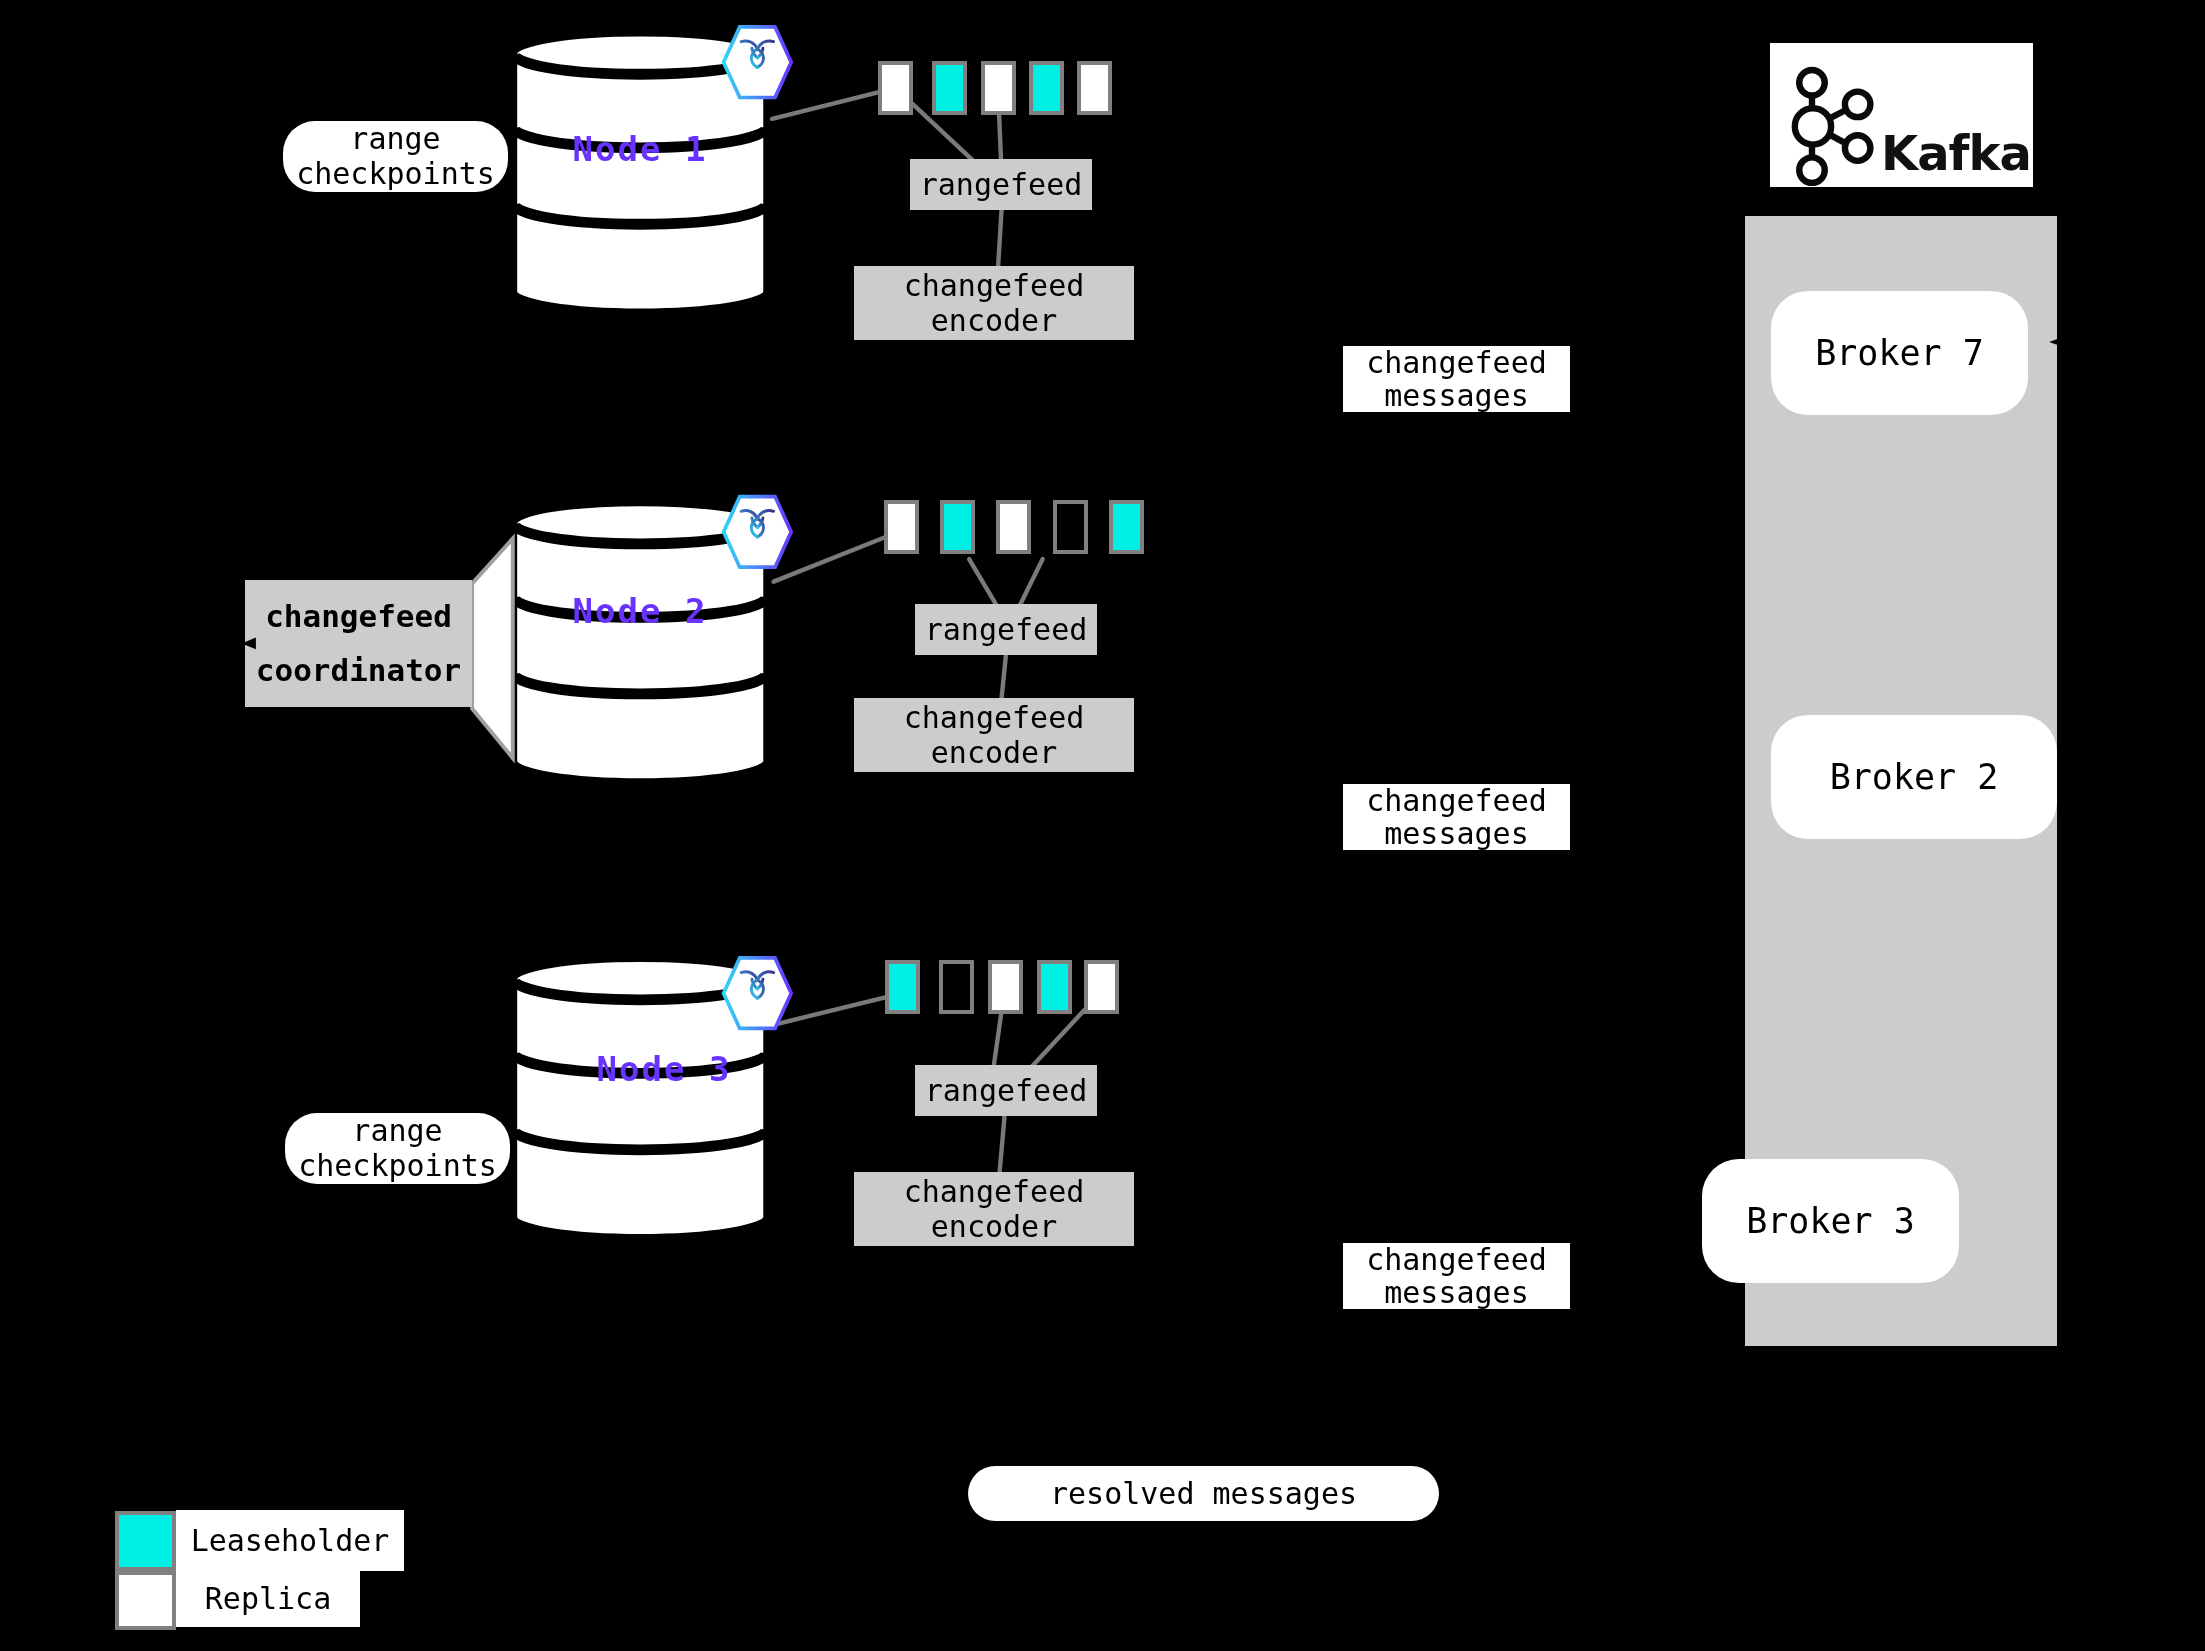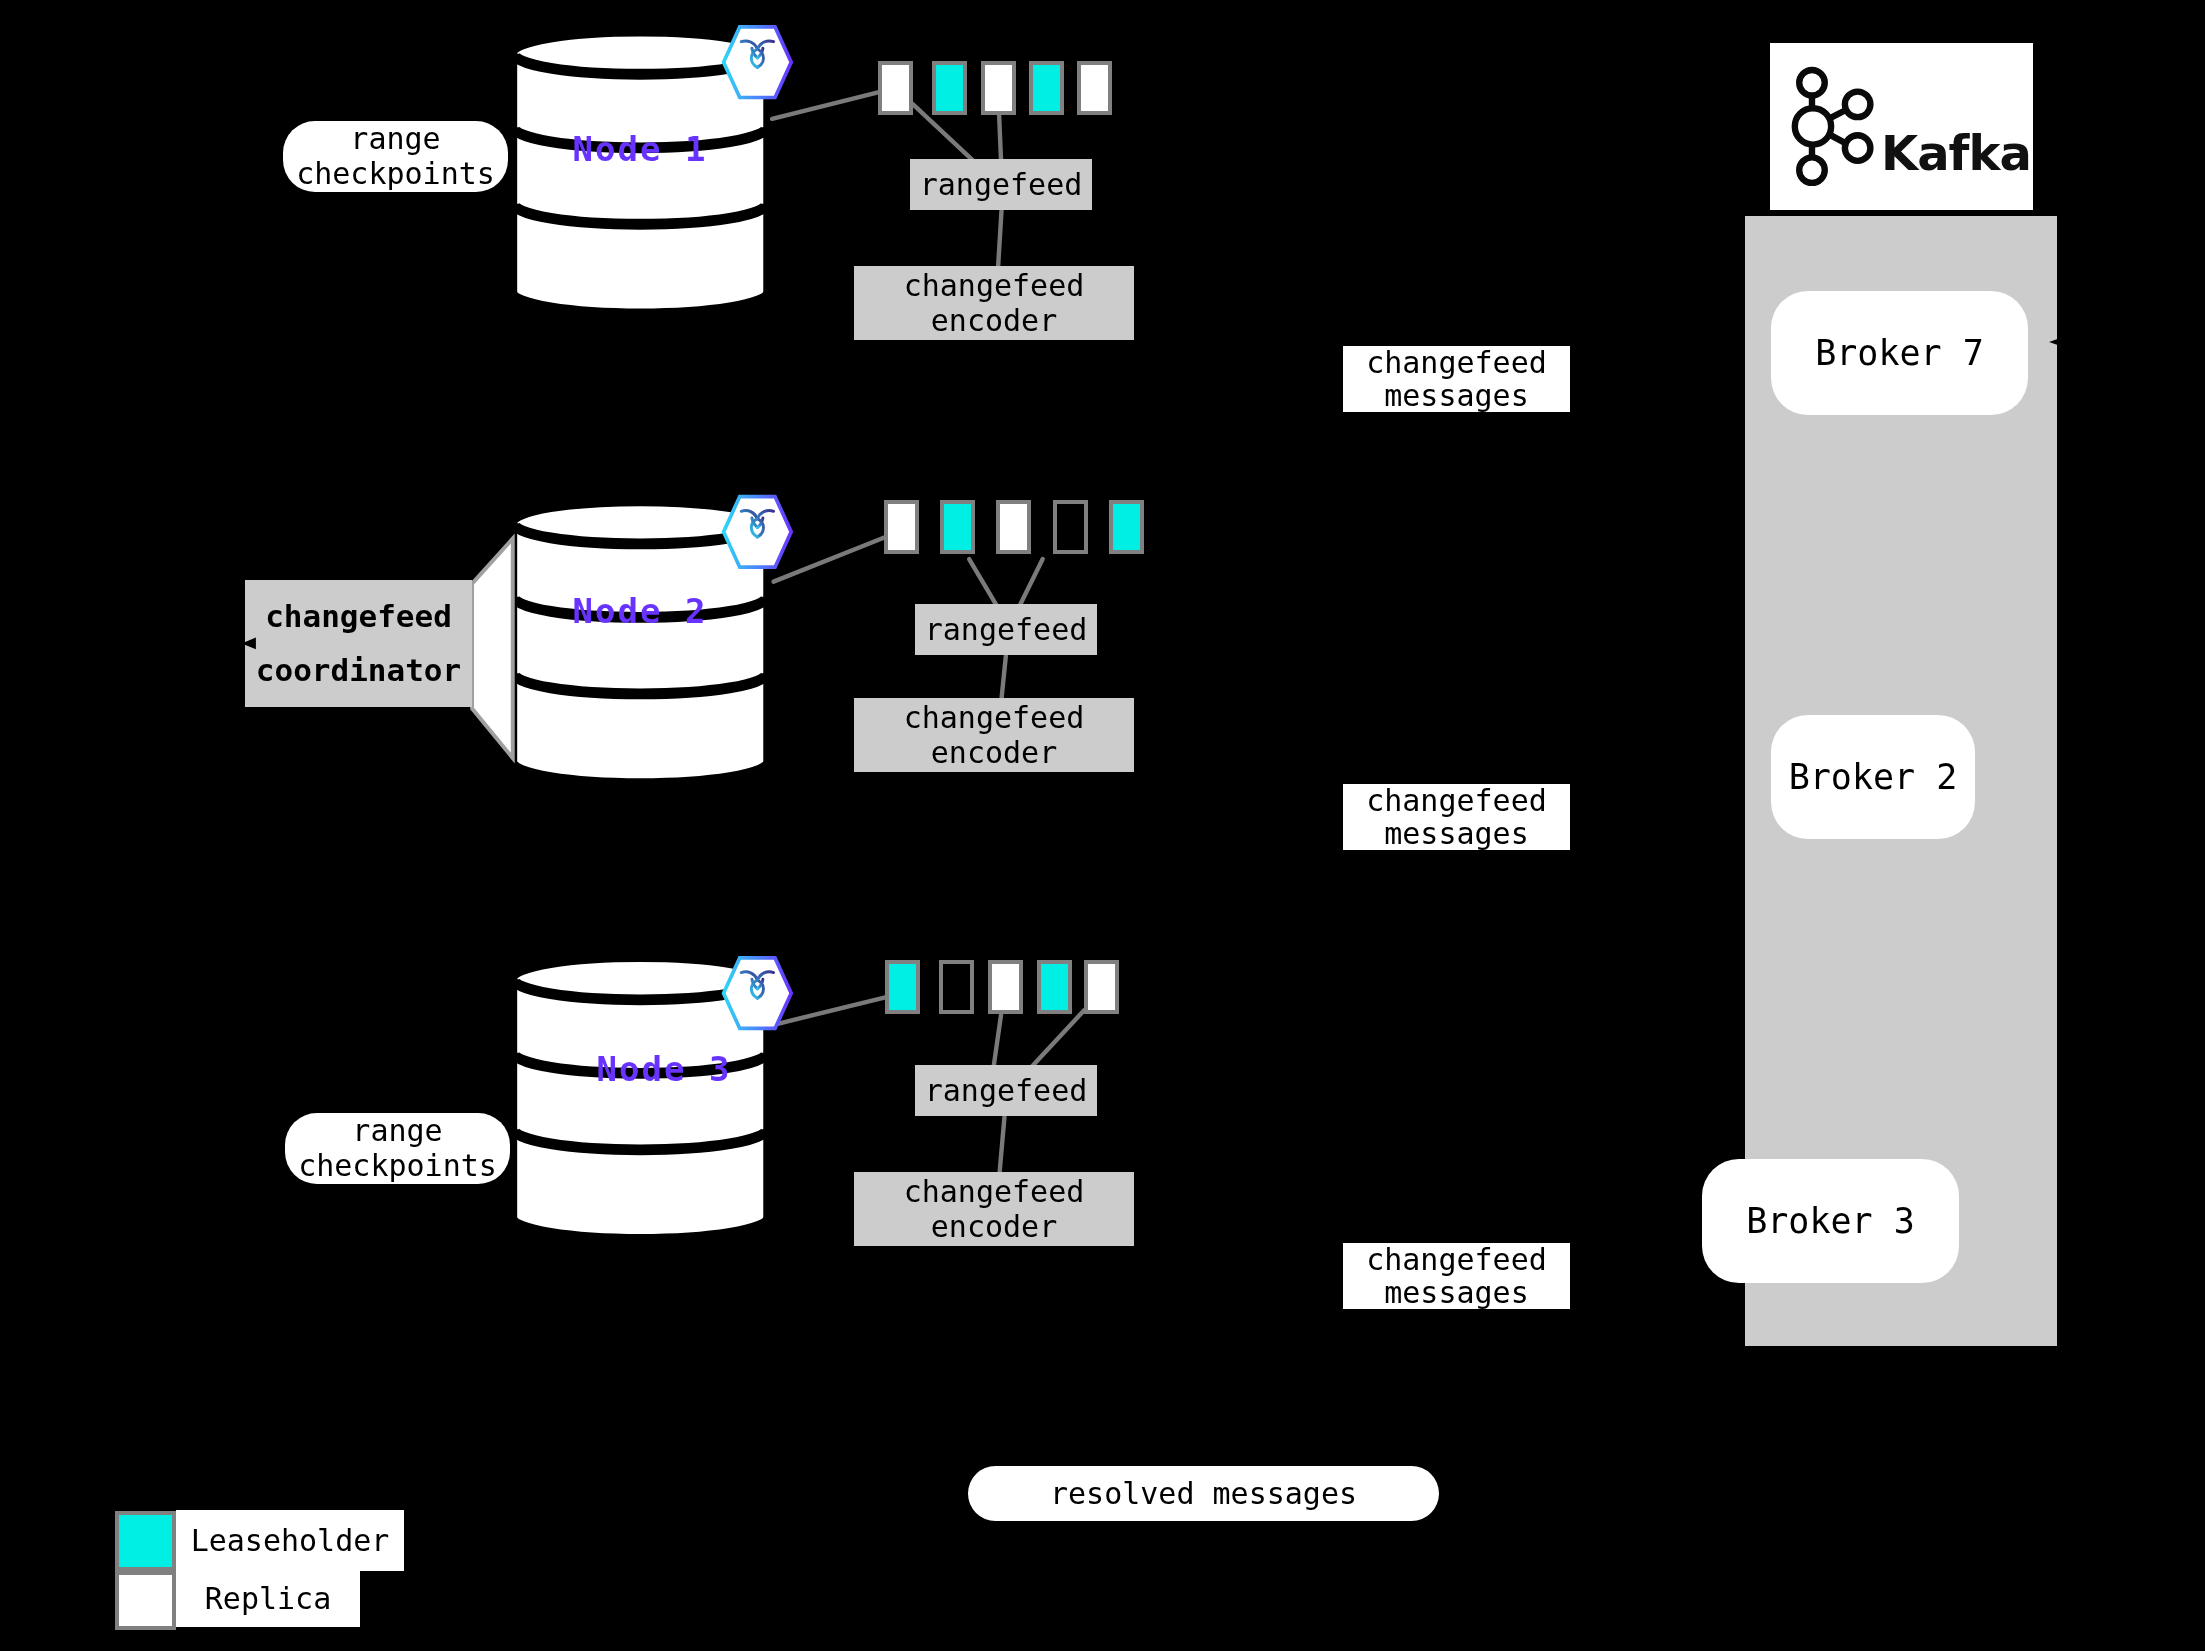--- a/index.html
+++ b/index.html
@@ -137,39 +137,39 @@
   <div>changefeed</div>
   <div>messages</div>
 </div>
 <div class="abs whitebox mono62" style="left:1343px;top:1243px;width:227px;height:66px;">
   <div>changefeed</div>
   <div>messages</div>
 </div>
 
 <div class="abs" style="left:1745px;top:216px;width:312px;height:1130px;background:#cccccc;"></div>
 
-<div class="abs" style="left:1770px;top:43px;width:263px;height:167px;background:#ffffff;">
+<div class="abs" style="left:1770px;top:43px;width:263px;height:144px;background:#ffffff;">
   <svg class="abs" style="left:14.2px;top:17.6px;" width="108" height="126" viewBox="0 0 220 256">
     <g fill="none" stroke="#0a0a0a" stroke-width="13">
       <circle cx="57" cy="44" r="26"></circle>
       <circle cx="59" cy="133" r="37"></circle>
       <circle cx="57" cy="222" r="26"></circle>
       <circle cx="150" cy="88" r="26"></circle>
       <circle cx="150" cy="177" r="26"></circle>
       <line x1="57" y1="70" x2="57" y2="96"></line>
       <line x1="57" y1="170" x2="57" y2="196"></line>
       <line x1="90" y1="118" x2="127" y2="99"></line>
       <line x1="90" y1="148" x2="127" y2="168"></line>
     </g>
   </svg>
   <div class="abs kafka-word" style="left:111px;top:82px;width:142px;height:56px;">Kafka</div>
 </div>
 
 <div class="abs broker" style="left:1771px;top:291px;width:257px;height:124px;">Broker 7</div>
-<div class="abs broker" style="left:1771px;top:715px;width:204px;height:124px;">Broker 2</div>
+<div class="abs broker" style="left:1771px;top:715px;width:286px;height:124px;">Broker 2</div>
 <div class="abs broker" style="left:1702px;top:1159px;width:257px;height:124px;">Broker 3</div>
 
 <div class="abs pill" style="left:968px;top:1466px;width:471px;height:55px;">resolved messages</div>
 
 <div class="abs legend-swatch" style="left: 115px; top: 1511px; height: 60px; background: rgb(0, 239, 228);"></div>
 <div class="abs legend-swatch" style="left: 115px; top: 1571px; height: 59px; background: rgb(255, 255, 255);"></div>
 <div class="abs whitebox legend-text" style="left:176px;top:1510px;width:228px;height:61px;line-height:61px;">Leaseholder</div>
 <div class="abs whitebox legend-text" style="left:176px;top:1571px;width:184px;height:56px;line-height:56px;">Replica</div>
 
 <svg class="layer" width="2205" height="1652" viewBox="0 0 4498 3369">

